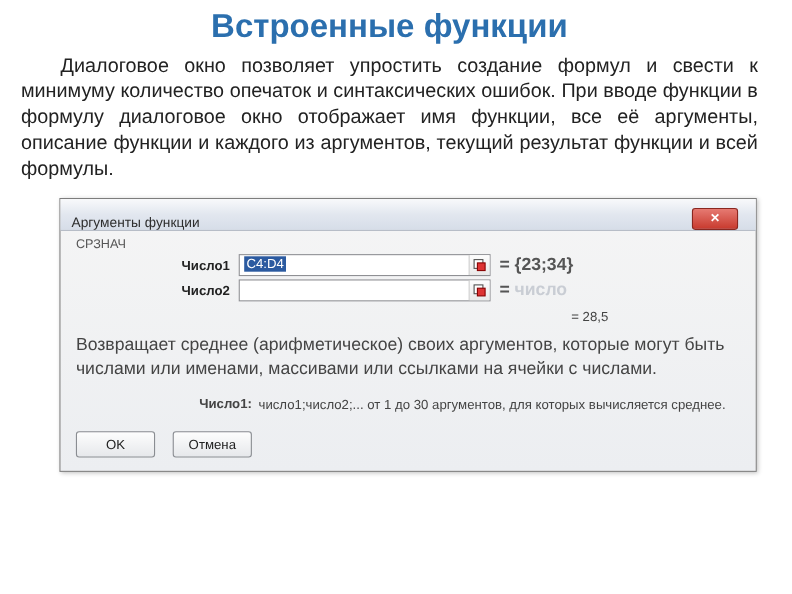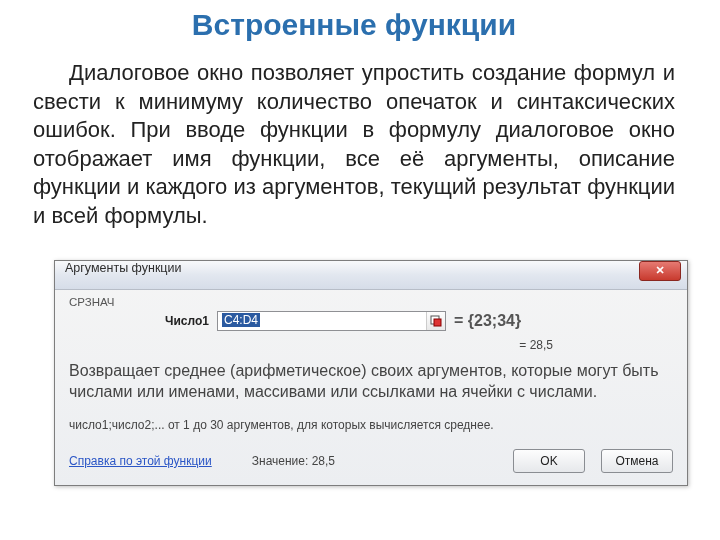--- a/index.html
+++ b/index.html
@@ -15,43 +15,43 @@
     padding: 8px 28px 0 16px;
   }
   h1 {
     color: #2b6fae;
     font-size: 30px;
     font-weight: bold;
     text-align: center;
     margin: 0 0 6px 0;
   }
   .para {
-    font-size: 22px;
+    font-size: 18px;
     line-height: 1.3;
     text-align: justify;
     text-indent: 36px;
-    margin: 17px;
+    margin: 3px;
     color: #222;
   }
   .dialog-wrap {
     padding: 12px 32px 0 54px;
   }
   .dialog {
     border: 1px solid #7d7d7d;
     background: linear-gradient(#f5f5f5,#eceef1);
     box-shadow: 1px 1px 4px rgba(0,0,0,.25);
   }
   .titlebar {
     display: flex;
-    align-items: flex-start;
+    align-items: flex-end;
     justify-content: space-between;
     height: 28px;
     background: linear-gradient(#f8f9fb,#e2e7ef 50%,#d6dde8);
     border-bottom: 1px solid #b7bdc7;
-    padding: 0 2px 0 10px;
+    padding: 0 12px 0 10px;
     font-size: 12.5px;
     color: #2e2e2e;
     gap: 10px;
   }
   .close-btn {
     width: 40px;
     height: 18px;
     background: linear-gradient(#e67a72,#c83a2e);
     border: 1px solid #8a2720;
     border-radius: 3px;
@@ -215,37 +215,47 @@
           <span class="range-btn">
             <svg width="12" height="12" viewBox="0 0 12 12">
                 <rect x="1" y="1" width="8" height="8" fill="#fff" stroke="#555"></rect>
                 <rect x="4" y="4" width="7" height="7" fill="#d33" stroke="#800"></rect>
               </svg>
           </span>
         </div>
         <span class="arg-eq">= {23;34}</span>
       </div>
 
-
-      <div class="result-line">= 28,5</div>
-
-      <div class="desc">Возвращает среднее (арифметическое) своих аргументов, которые могут быть числами или именами, массивами или ссылками на ячейки с числами.</div>
-
-      <div class="arg-desc">
-        <div class="arg-desc-text">число1;число2;... от 1 до 30 аргументов, для которых вычисляется среднее.</div>
-      </div>
-
-      <div class="footer">
-        <div style="display:flex;align-items:center;">
-          <span class="help-link">Справка по этой функции</span>
-          <span class="value-label">
-            <span>Значение:</span>
-            <span>28,5</span>
+      <div class="arg-row">
+        <div class="arg-label">Число2</div>
+        <div class="arg-input-wrap">
+          <input class="arg-input" value="" style="">
+          <span class="range-btn">
+            <svg width="12" height="12" viewBox="0 0 12 12">
+                <rect x="1" y="1" width="8" height="8" fill="#fff" stroke="#555"></rect>
+                <rect x="4" y="4" width="7" height="7" fill="#d33" stroke="#800"></rect>
+              </svg>
           </span>
         </div>
+        <span class="arg-eq">
+          <span>=</span>
+          <span class="ghost">число</span>
+        </span>
+      </div>
+
+      <div class="result-line">= 28,5</div>
+
+      <div class="desc">Возвращает среднее (арифметическое) своих аргументов, которые могут быть числами или именами, массивами или ссылками на ячейки с числами.</div>
+
+      <div class="arg-desc">
+        <div class="arg-desc-label">Число1:</div>
+        <div class="arg-desc-text">число1;число2;... от 1 до 30 аргументов, для которых вычисляется среднее.</div>
+      </div>
+
+      <div class="footer">
         <div class="btns">
           <div class="btn">OK</div>
           <div class="btn">Отмена</div>
         </div>
       </div>
     </div>
 
   </div>
 </div>
 

